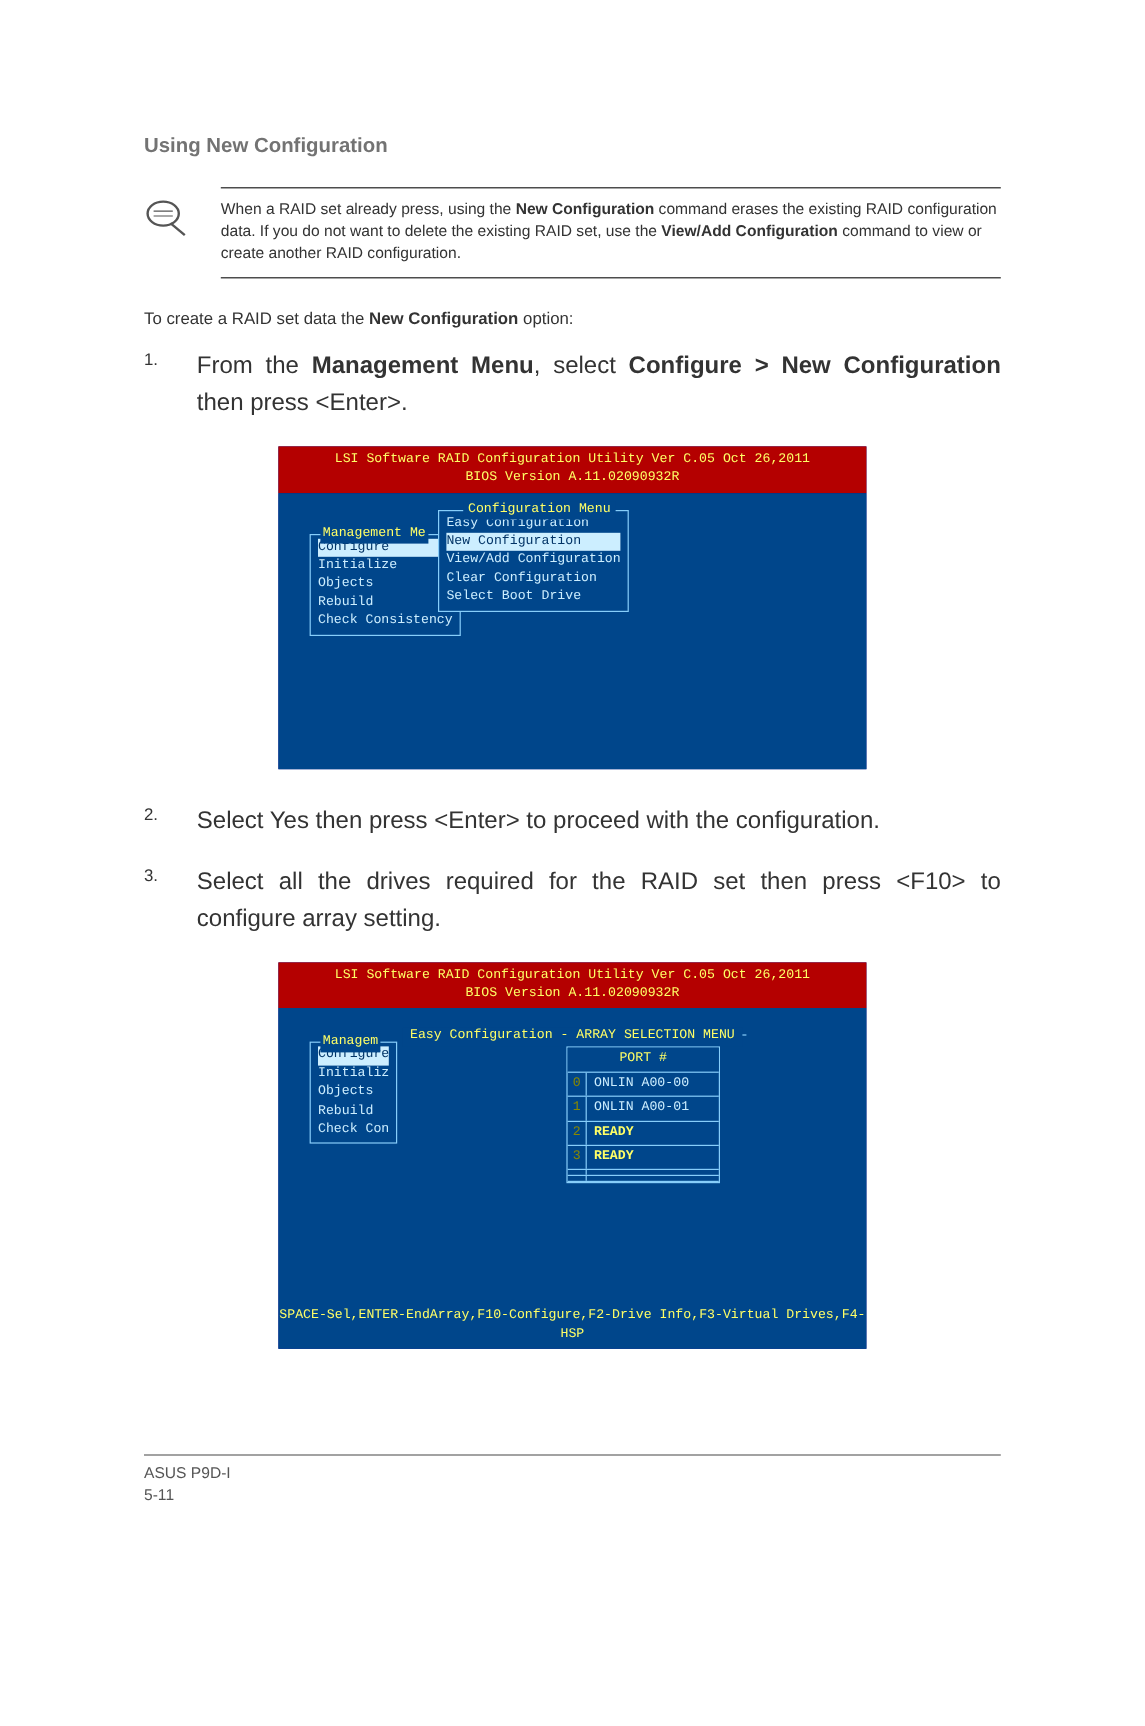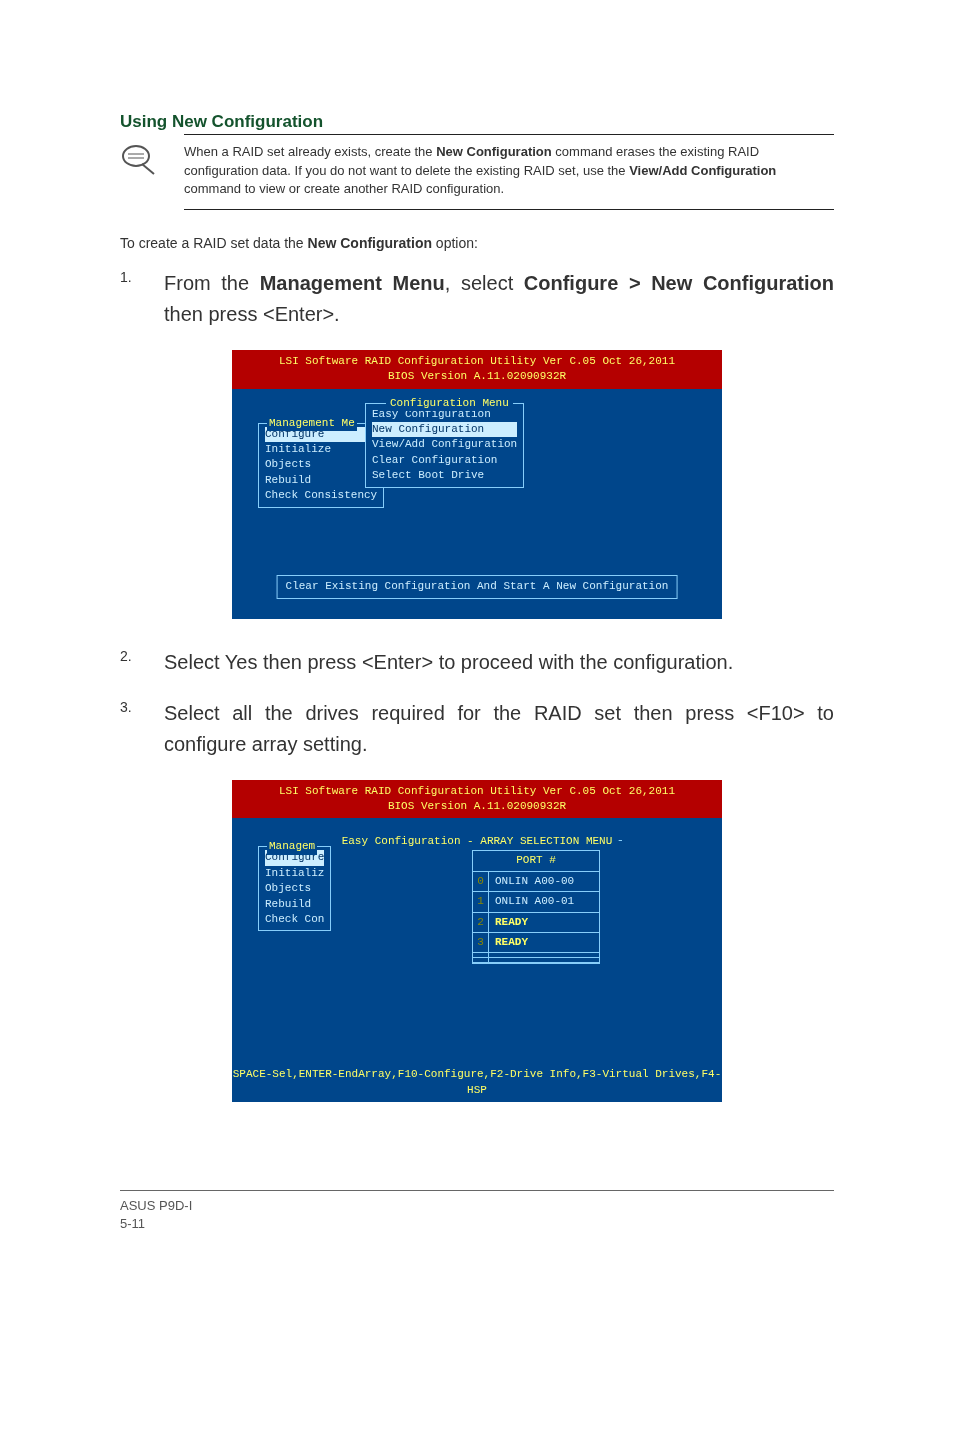--- a/index.html
+++ b/index.html
@@ -11,21 +11,22 @@
     color: #333;
     font-size: 14px;
     line-height: 1.4;
   }
   .page {
     padding: 110px 120px 40px 120px;
   }
   .section-title {
     font-weight: bold;
     font-size: 17px;
-    color: #14532d;
+    color: #737373;
+    margin-bottom: 22px;
   }
   .note-block {
     display: flex;
     gap: 20px;
     margin-bottom: 24px;
   }
   .note-icon {
     flex: 0 0 44px;
     padding-top:6px;
   }
@@ -195,21 +196,21 @@
 
   <div class="note-block">
     <div class="note-icon">
       <svg width="40" height="36" viewBox="0 0 40 36">
         <ellipse cx="16" cy="16" rx="13" ry="10" fill="none" stroke="#555" stroke-width="2"></ellipse>
         <path d="M22 24 L34 34" stroke="#555" stroke-width="2" fill="none"></path>
         <path d="M8 14 L24 14 M8 18 L24 18" stroke="#555" stroke-width="1"></path>
       </svg>
     </div>
     <div class="note-text">
-      <span>When a RAID set already exists, create the </span><b>New Configuration</b><span> command erases the existing RAID configuration data. If you do not want to delete the existing RAID set, use the </span><b>View/Add Configuration</b><span> command to view or create another RAID configuration.</span>
+      <span>When a RAID set already press, using the </span><b>New Configuration</b><span> command erases the existing RAID configuration data. If you do not want to delete the existing RAID set, use the </span><b>View/Add Configuration</b><span> command to view or create another RAID configuration.</span>
     </div>
   </div>
 
   <div class="intro">
     <span>To create a RAID set data the </span><b>New Configuration</b><span> option:</span>
   </div>
 
   <div class="ol-row">
     <div class="ol-num">1.</div>
     <div class="ol-body">
@@ -232,21 +233,20 @@
         <div>Check Consistency</div>
       </div>
       <div class="cfg-menu">
         <div class="cfg-menu-title">Configuration Menu</div>
         <div>Easy Configuration</div>
         <div class="hl">New Configuration</div>
         <div>View/Add Configuration</div>
         <div>Clear Configuration</div>
         <div>Select Boot Drive</div>
       </div>
-      <div class="hint-box">Clear Existing Configuration And Start A New Configuration</div>
     </div>
   </div>
 
   <div class="ol-row">
     <div class="ol-num">2.</div>
     <div class="ol-body">Select Yes then press &lt;Enter&gt; to proceed with the configuration.</div>
   </div>
 
   <div class="ol-row">
     <div class="ol-num">3.</div>

